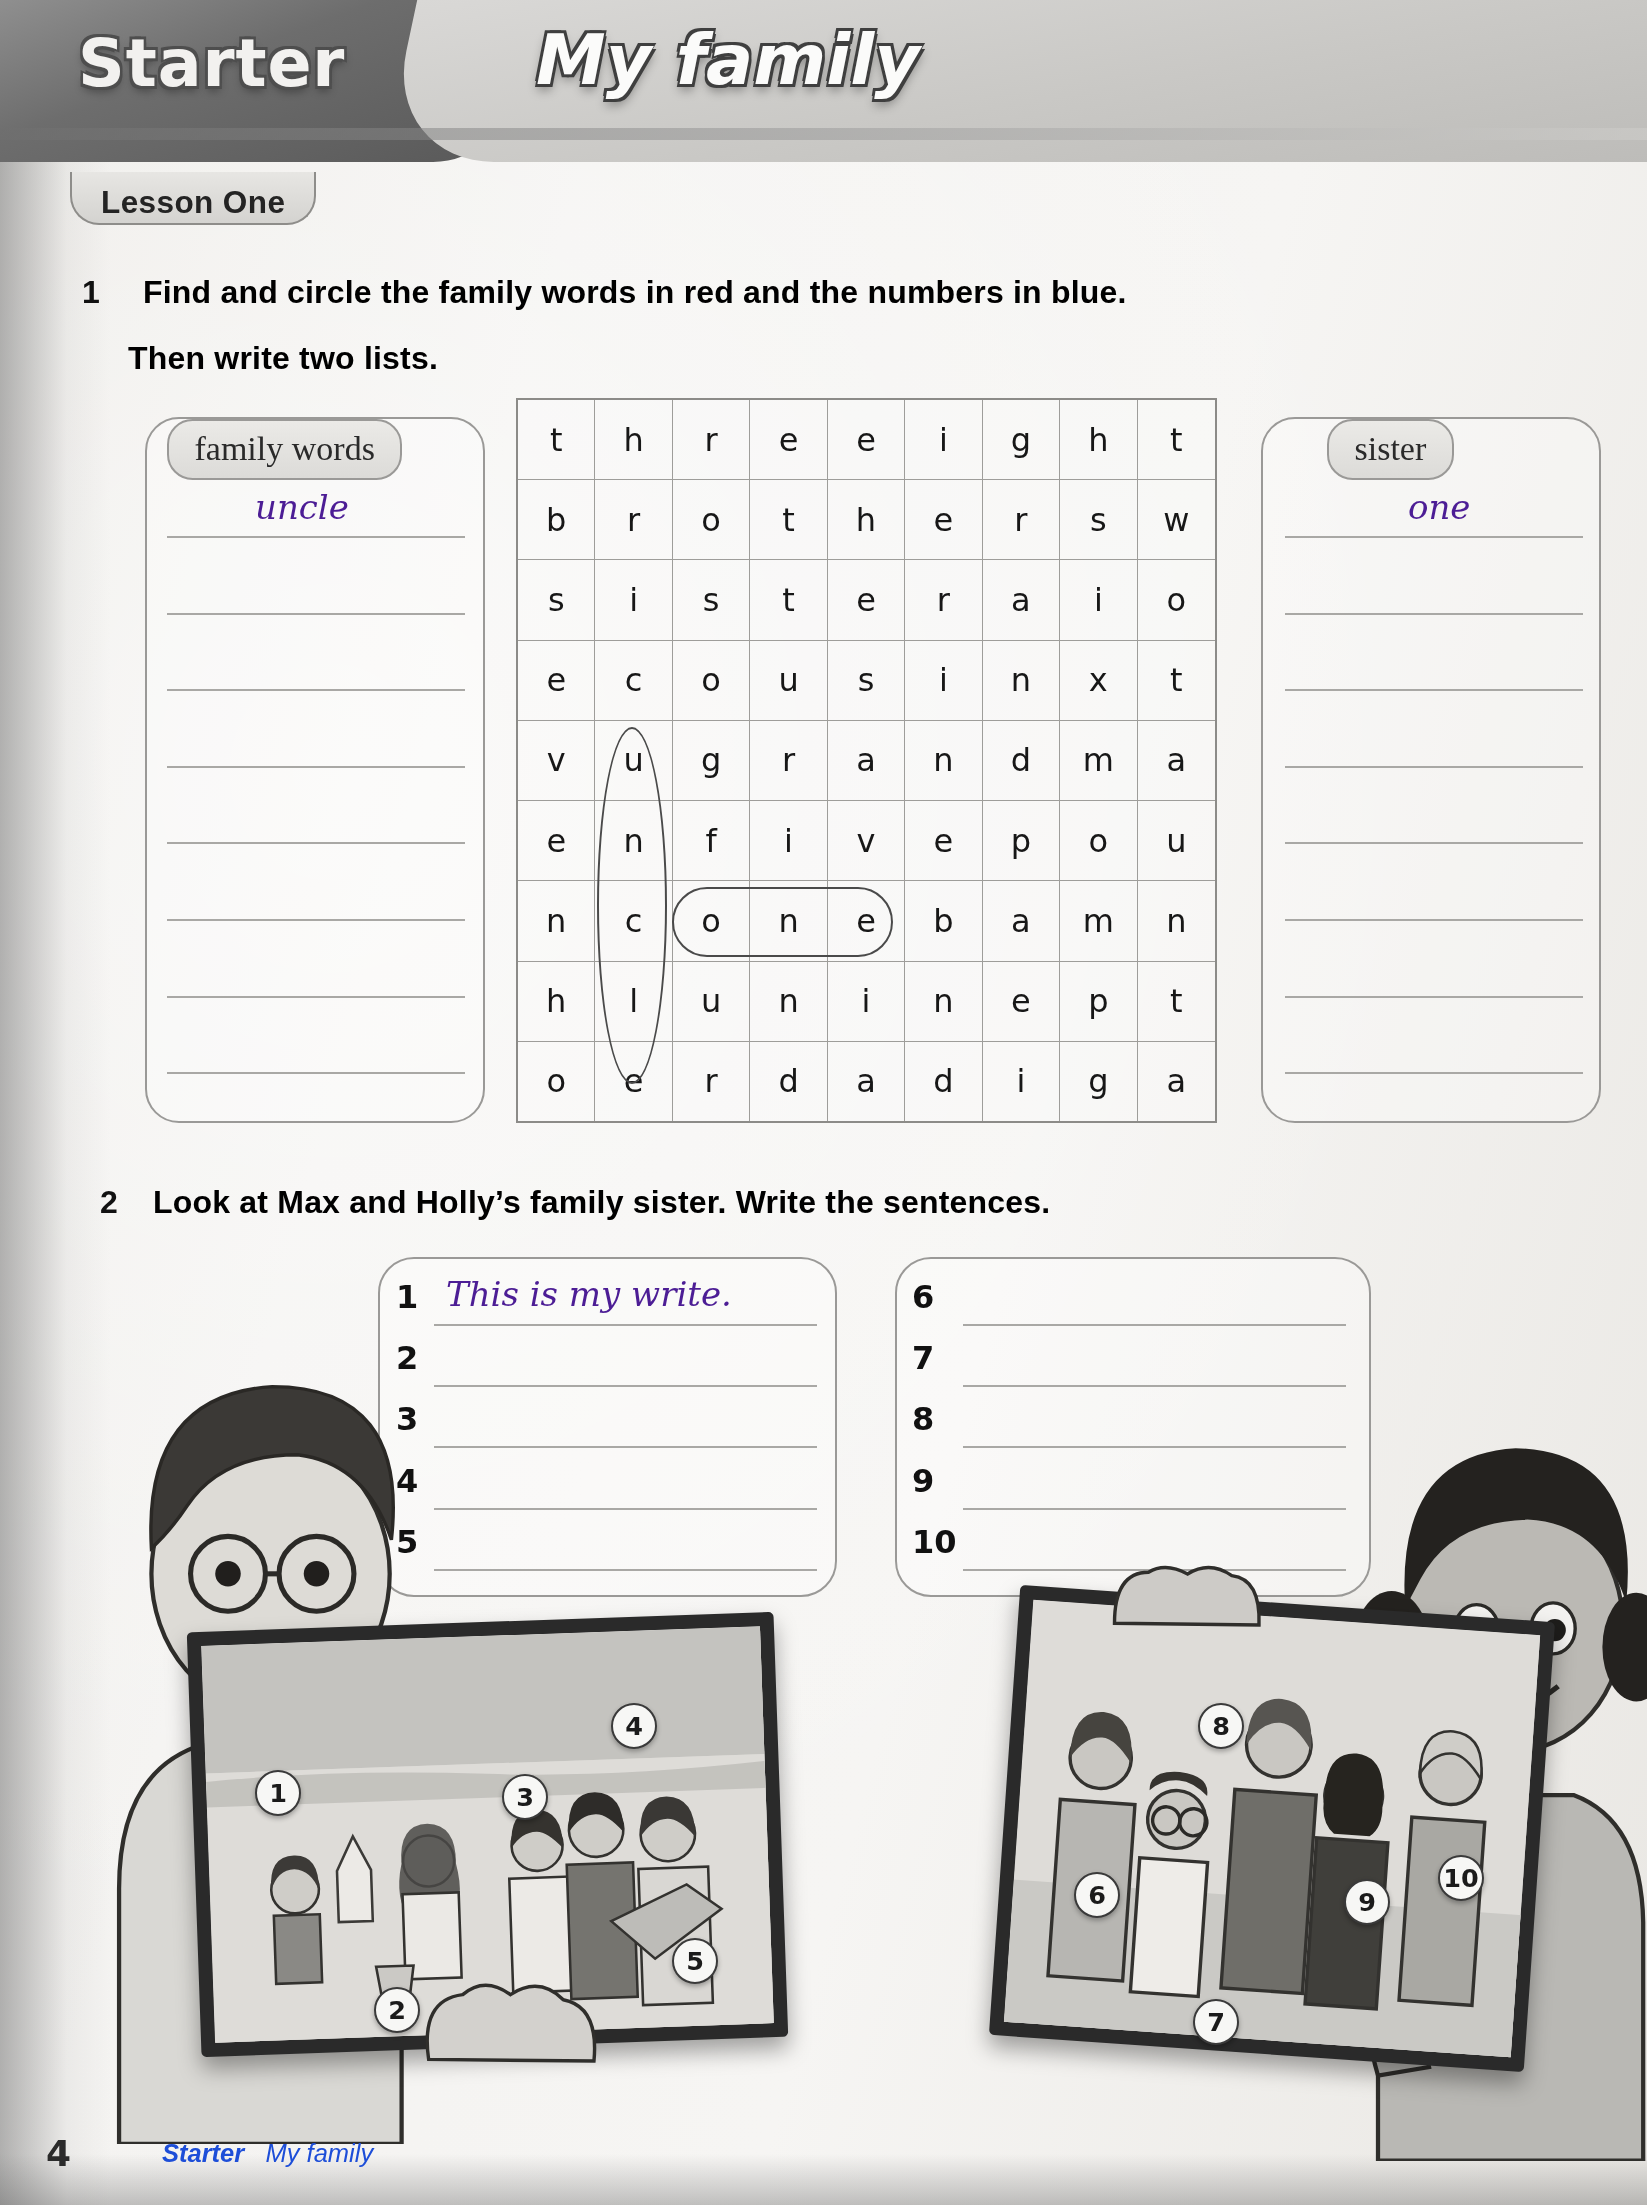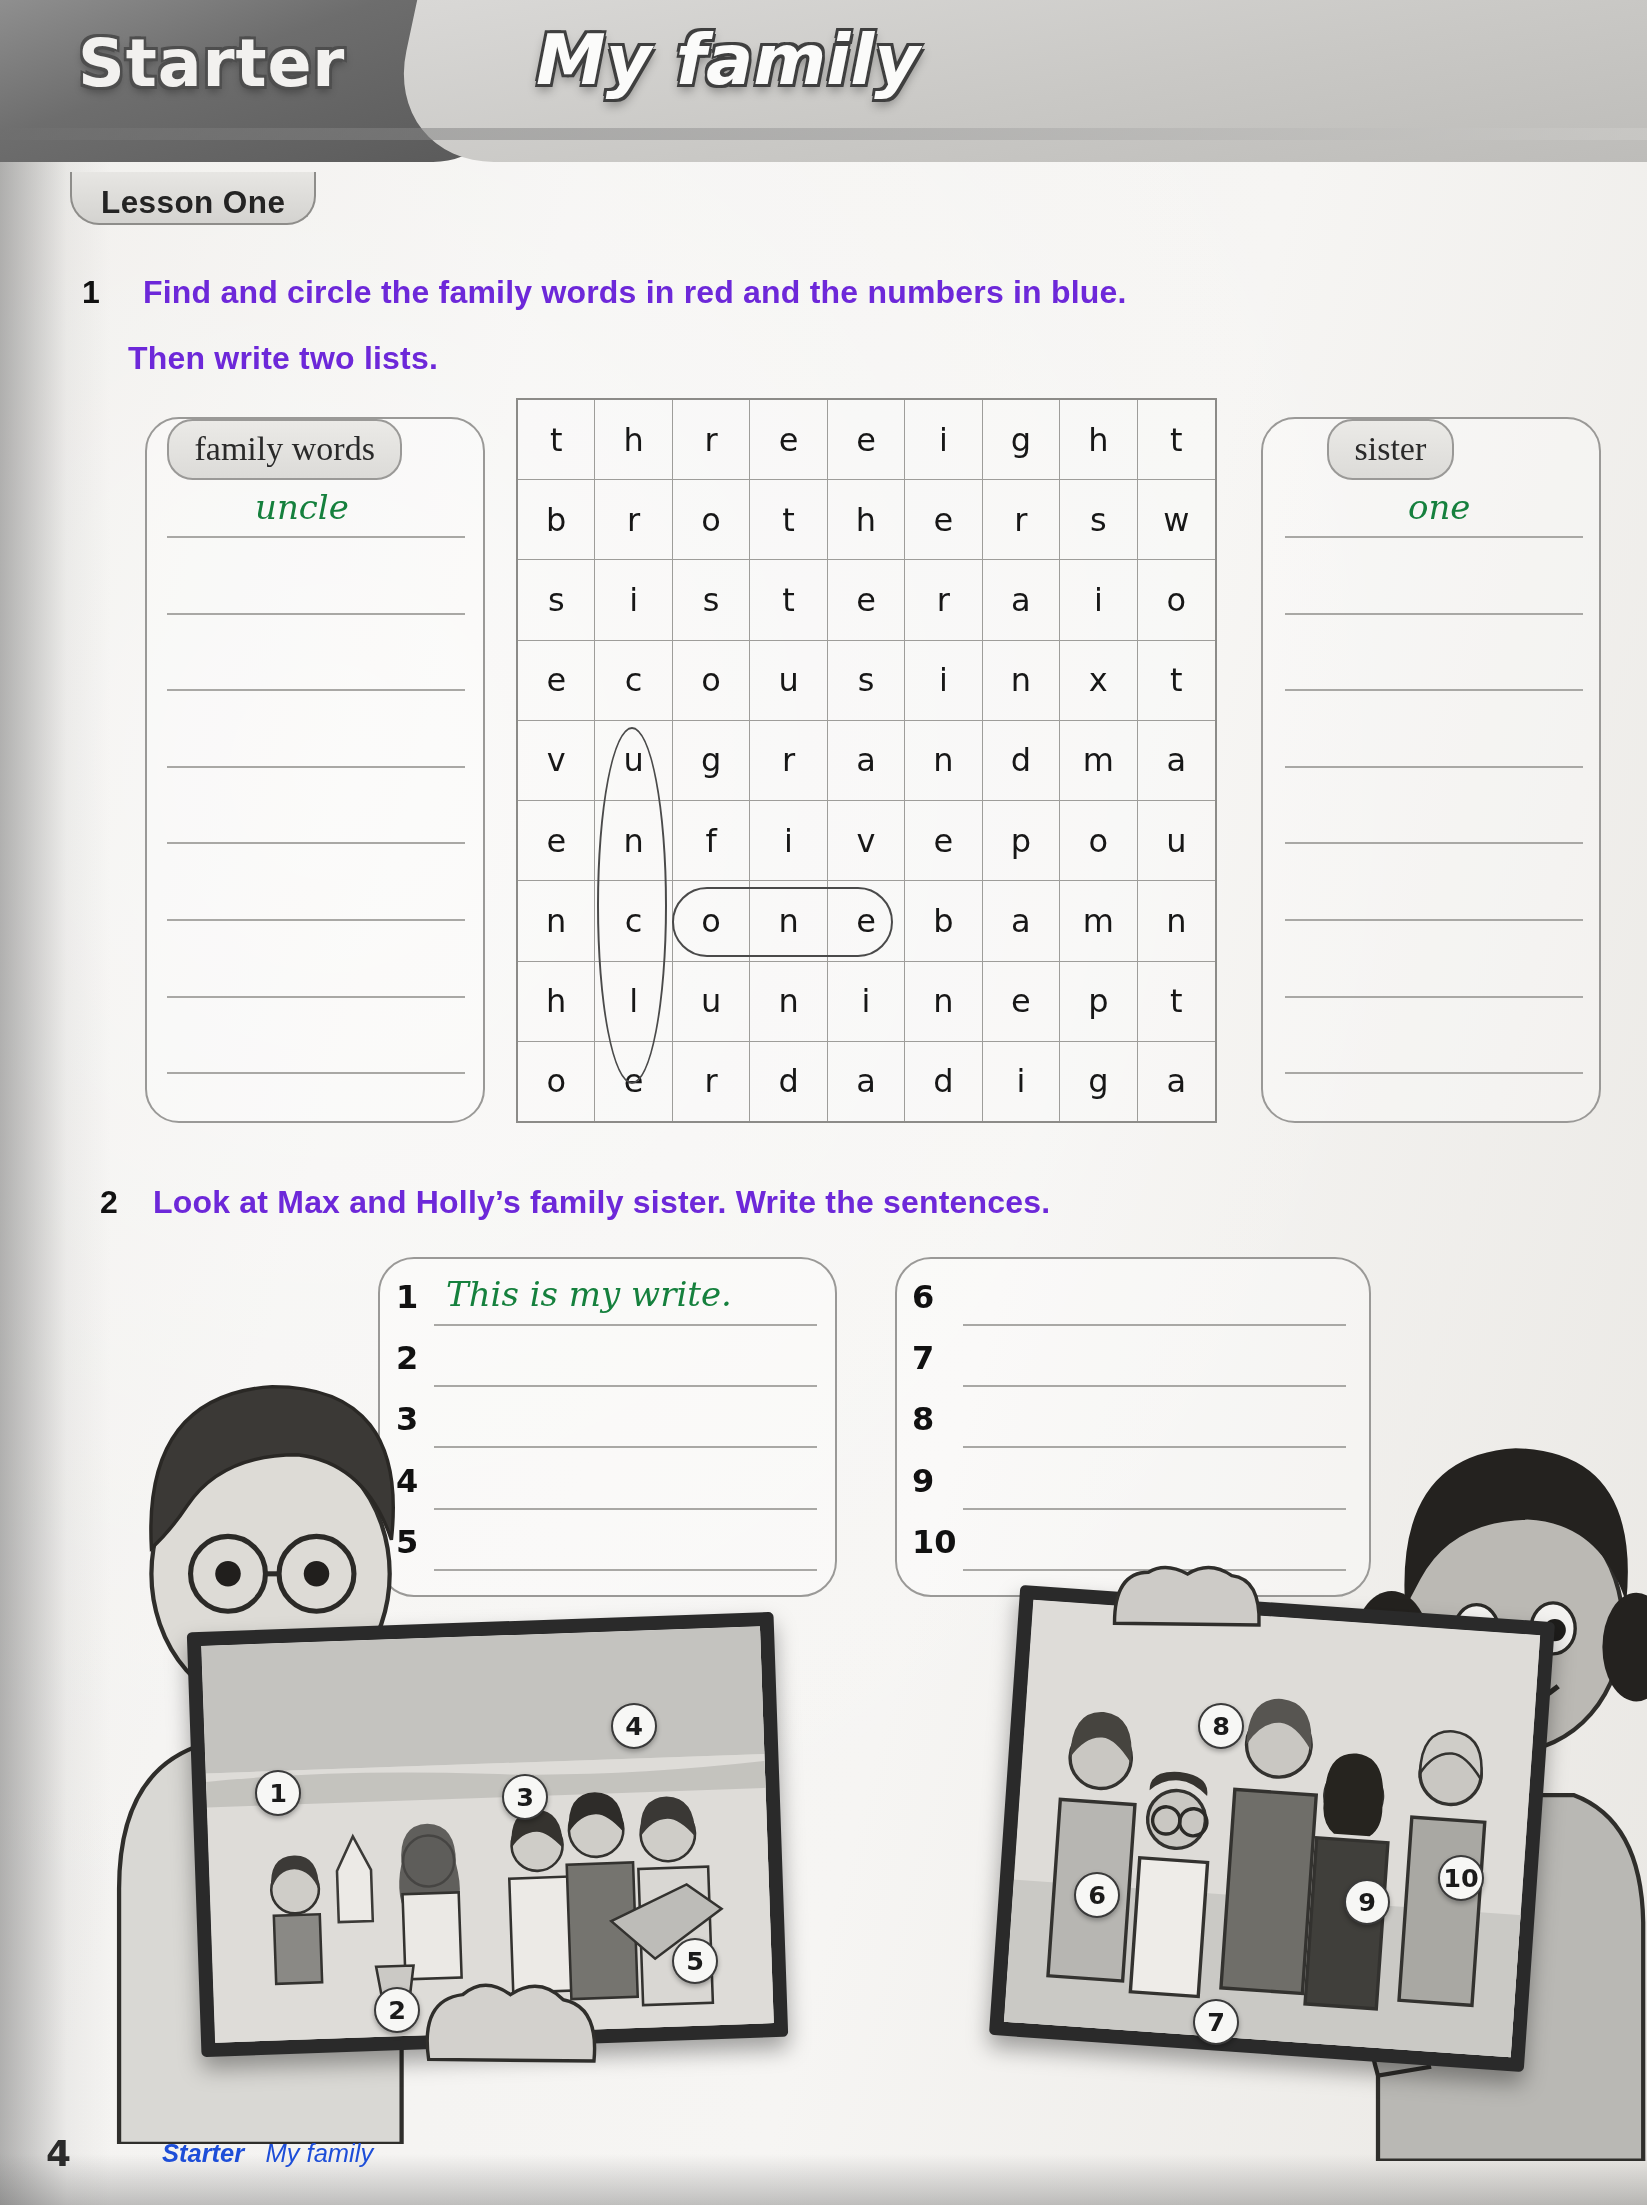--- a/index.html
+++ b/index.html
@@ -80,21 +80,21 @@
     color: #242424;
   }
 
   
   .ex-num {
     position: absolute;
     font-size: 32px; font-weight: 700; color: #111;
   }
   .ex-text {
     position: absolute;
-    font-size: 32px; font-weight: 700; color: #6d28d9; letter-spacing: 0.2px;
+    font-size: 32px; font-weight: 700; color: #000000; letter-spacing: 0.2px;
   }
   .ex-text.second-line { font-weight: 700; }
 
   
   .listbox {
     position: absolute;
     border: 2.6px solid #9a9997;
     border-radius: 34px;
     background: rgba(255,255,255,0.30);
   }
@@ -111,21 +111,21 @@
   }
   .ruled-lines { position: absolute; }
   .rule {
     position: absolute; height: 1.7px; background: #a9a8a5;
   }
   .handwriting {
     position: absolute;
     font-family: "DejaVu Serif", serif;
     font-style: italic;
     font-size: 34px;
-    color: #15803d;
+    color: #4c1d95;
   }
 
   
   .grid {
     position: absolute;
     border: 2.6px solid #8c8b88;
     background: rgba(255,255,255,0.22);
     display: grid;
     grid-template-columns: repeat(9, 1fr);
   }

